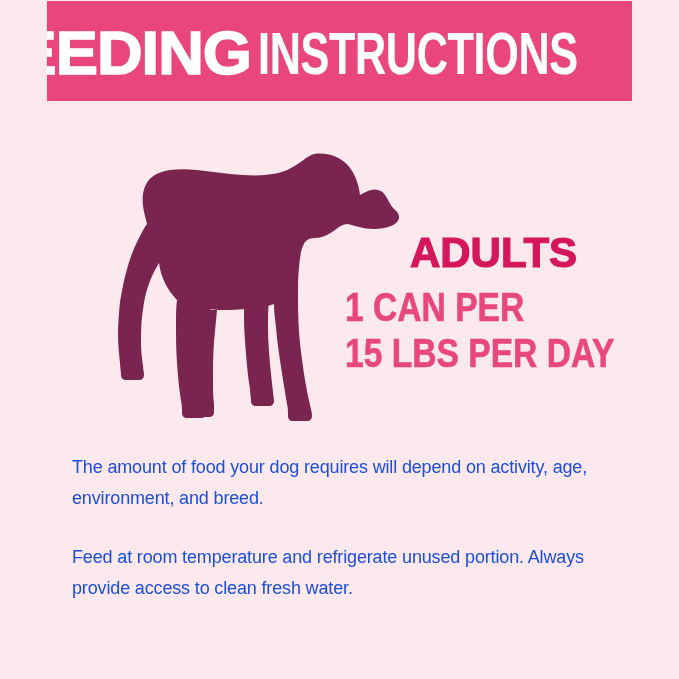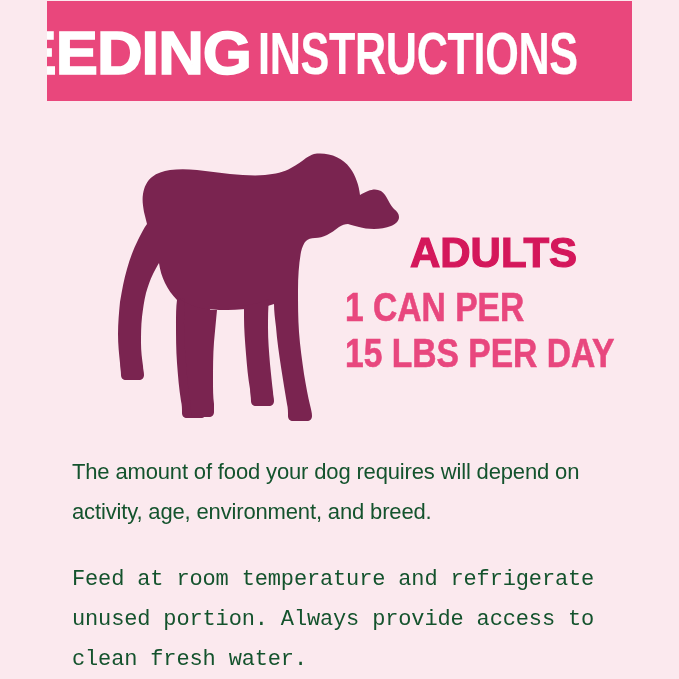--- a/index.html
+++ b/index.html
@@ -110,28 +110,28 @@
   }
 
   
   .body-copy {
     position: absolute;
     left: 72px;
     top: 452px;
     width: 545px;
   }
   .paragraph {
-    color: #14532d;
+    color: #1d4ed8;
     font-family: "Liberation Sans", sans-serif;
-    font-size: 22px;
-    line-height: 40px;
+    font-size: 18px;
+    line-height: 31px;
     margin: 0 0 28px 0;
     letter-spacing: -0.15px;
   }
-  .paragraph:last-child { margin-bottom: 4px; font-family: Liberation Mono, monospace; }
+  .paragraph:last-child { margin-bottom: 4px; }
 </style>
 </head>
 <body>
 
 <div class="page">
 
   <div class="banner">
     <div class="banner-title">
       <span class="banner-word-1">FEEDING</span>
       <span class="banner-word-2">INSTRUCTIONS</span>

